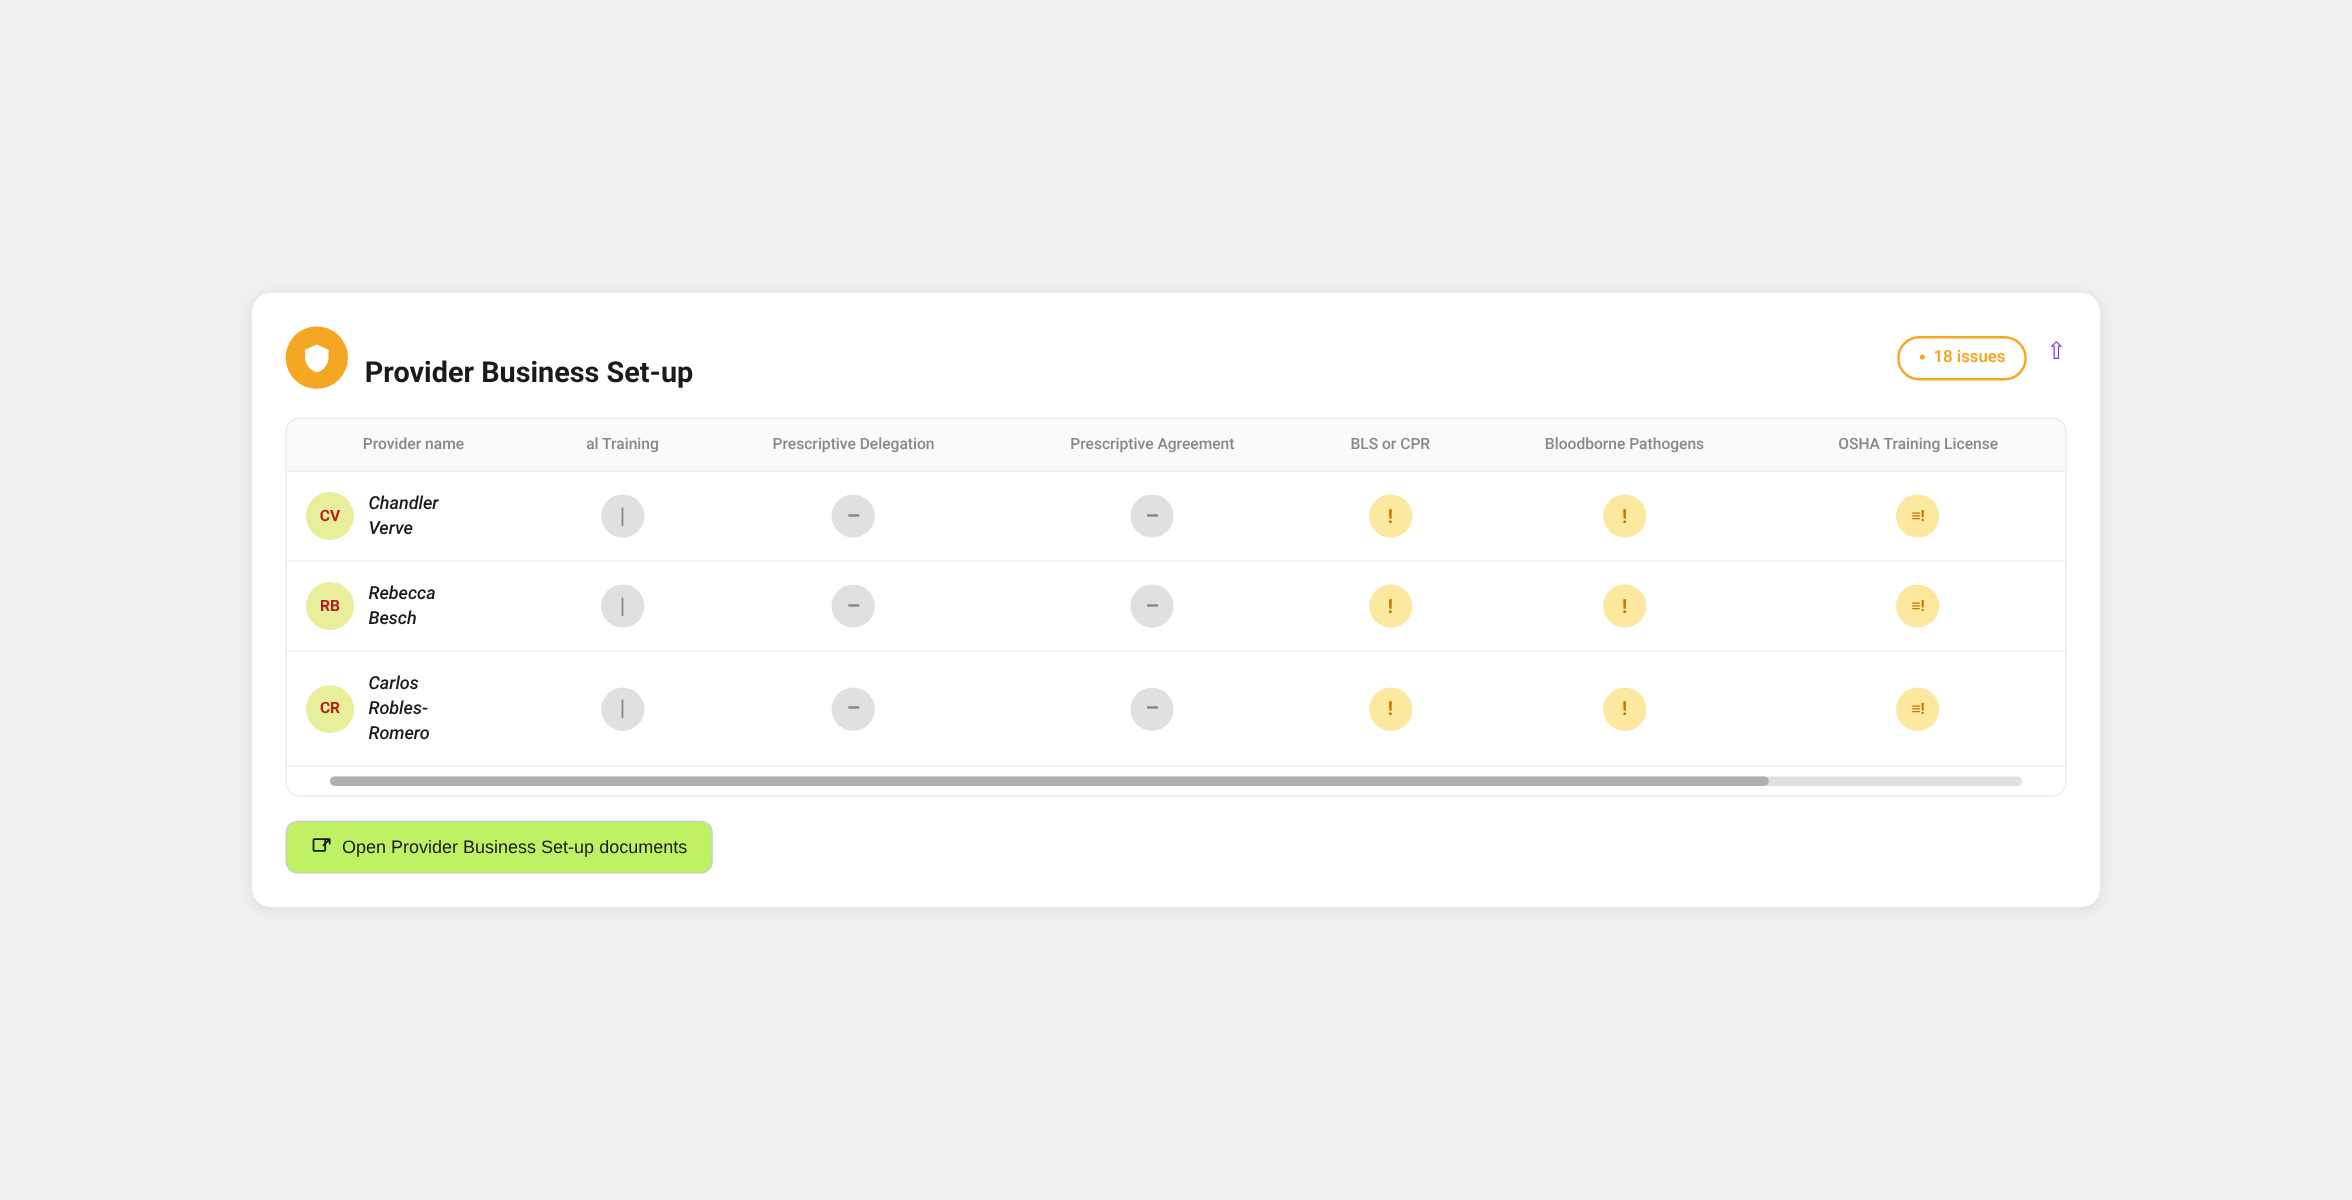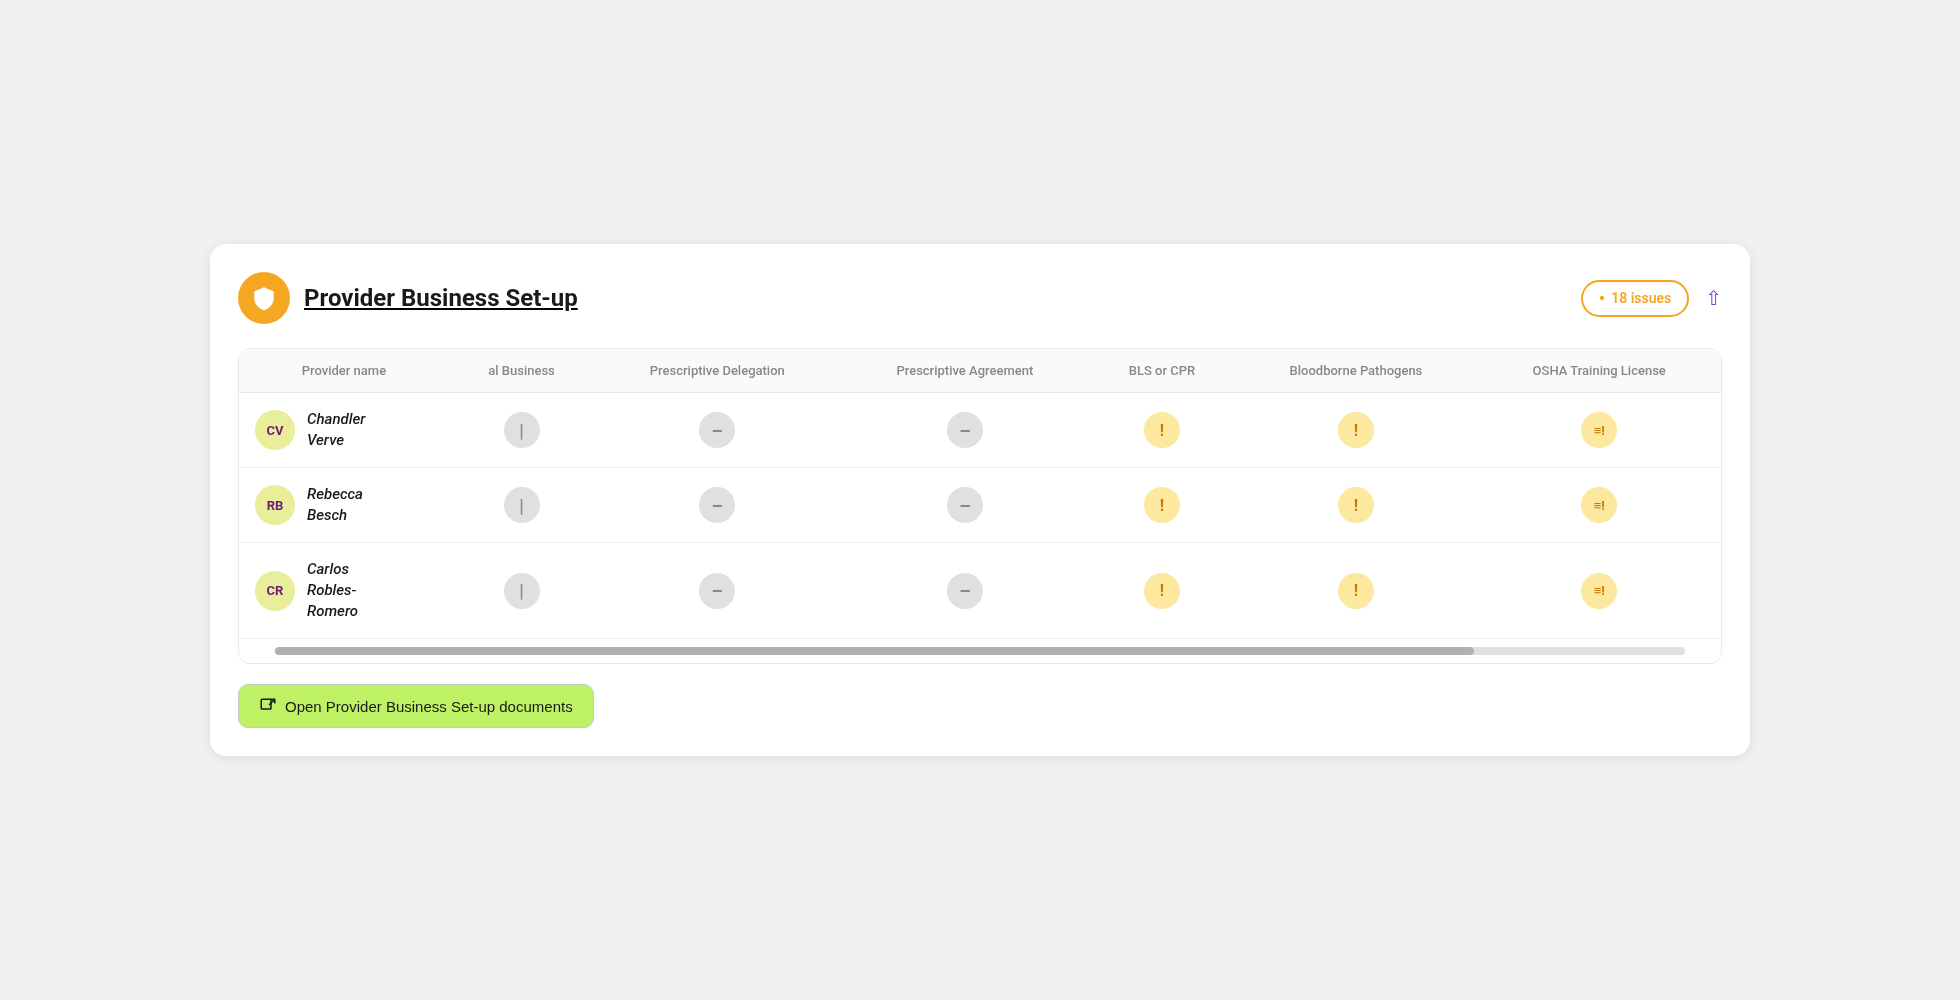--- a/index.html
+++ b/index.html
@@ -20,23 +20,22 @@
       box-shadow: 0 2px 12px rgba(0,0,0,0.08);
     }
     .header {
       display: flex;
       align-items: center;
       justify-content: space-between;
       margin-bottom: 24px;
     }
     .header-left {
       display: flex;
-      align-items: center;
+      align-items: flex-end;
       gap: 14px;
-      text-decoration: underline;
     }
     .shield-icon-wrap {
       width: 52px;
       height: 52px;
       background: #f5a623;
       border-radius: 50%;
       display: flex;
       align-items: center;
       justify-content: center;
     }
@@ -65,21 +64,21 @@
       content: '•';
       font-size: 18px;
     }
     .chevron-up {
       color: #7c3aed;
       font-size: 20px;
       cursor: pointer;
     }
     .header-right {
       display: flex;
-      align-items: center;
+      align-items: flex-start;
       gap: 16px;
     }
     .table-wrapper {
       border: 1px solid #e8e8e8;
       border-radius: 12px;
       overflow: hidden;
       overflow-x: auto;
       margin-bottom: 20px;
     }
     table {
@@ -118,21 +117,21 @@
       width: 40px;
       height: 40px;
       border-radius: 50%;
       display: flex;
       align-items: center;
       justify-content: center;
       font-size: 13px;
       font-weight: 700;
       flex-shrink: 0;
     }
-    .avatar-yellow-green { background: #e8ee9a; color: #701a75; }
+    .avatar-yellow-green { background: #e8ee9a; color: #b91c1c; }
     .avatar-purple { background: #9b8ec4; color: #ffffff; }
     .provider-name {
       font-size: 15px;
       font-weight: 500;
       color: #1a1a1a;
       line-height: 1.4;
       font-style: italic;
     }
     .status-circle {
       width: 36px;
@@ -217,21 +216,21 @@
       <div class="issues-badge">18 issues</div>
       <span class="chevron-up">⇧</span>
     </div>
   </div>
 
   <div class="table-wrapper">
     <table>
       <thead>
         <tr>
           <th>Provider name</th>
-          <th>al Business</th>
+          <th>al Training</th>
           <th>Prescriptive Delegation</th>
           <th>Prescriptive Agreement</th>
           <th>BLS or CPR</th>
           <th>Bloodborne Pathogens</th>
           <th>OSHA Training License</th>
         </tr>
       </thead>
       <tbody>
 
         <tr>

